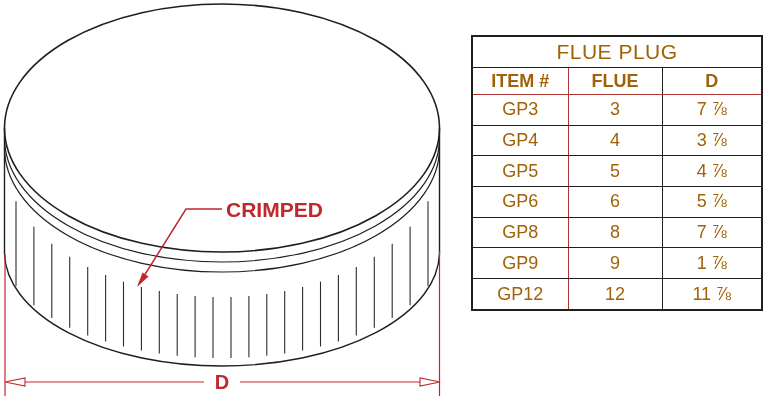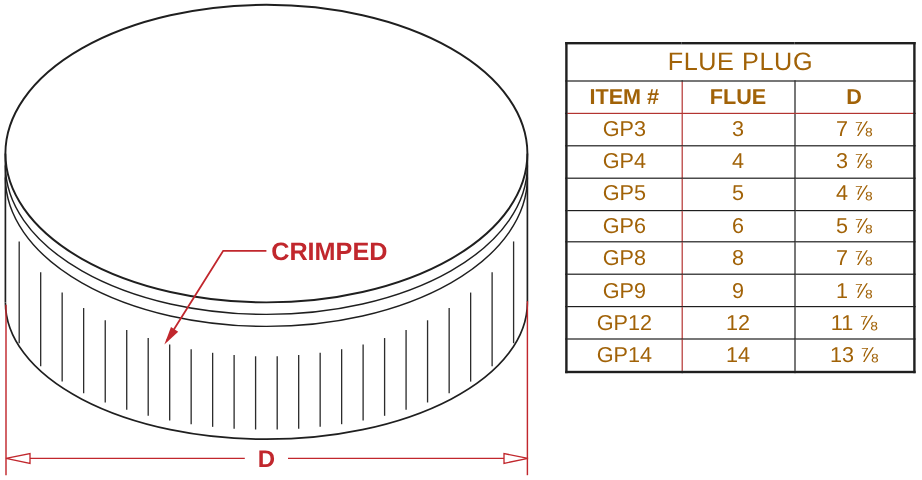--- a/index.html
+++ b/index.html
@@ -136,20 +136,15 @@
         <tr>
           <td class="data-cell c0">GP9</td>
           <td class="data-cell c1">9</td>
           <td class="data-cell">1 ⅞</td>
         </tr>
         <tr>
           <td class="data-cell c0">GP12</td>
           <td class="data-cell c1">12</td>
           <td class="data-cell">11 ⅞</td>
         </tr>
-        <tr>
-          <td class="data-cell c0">GP14</td>
-          <td class="data-cell c1">14</td>
-          <td class="data-cell">13 ⅞</td>
-        </tr>
       </tbody>
   </table>
 </div>
 
 </body></html>

